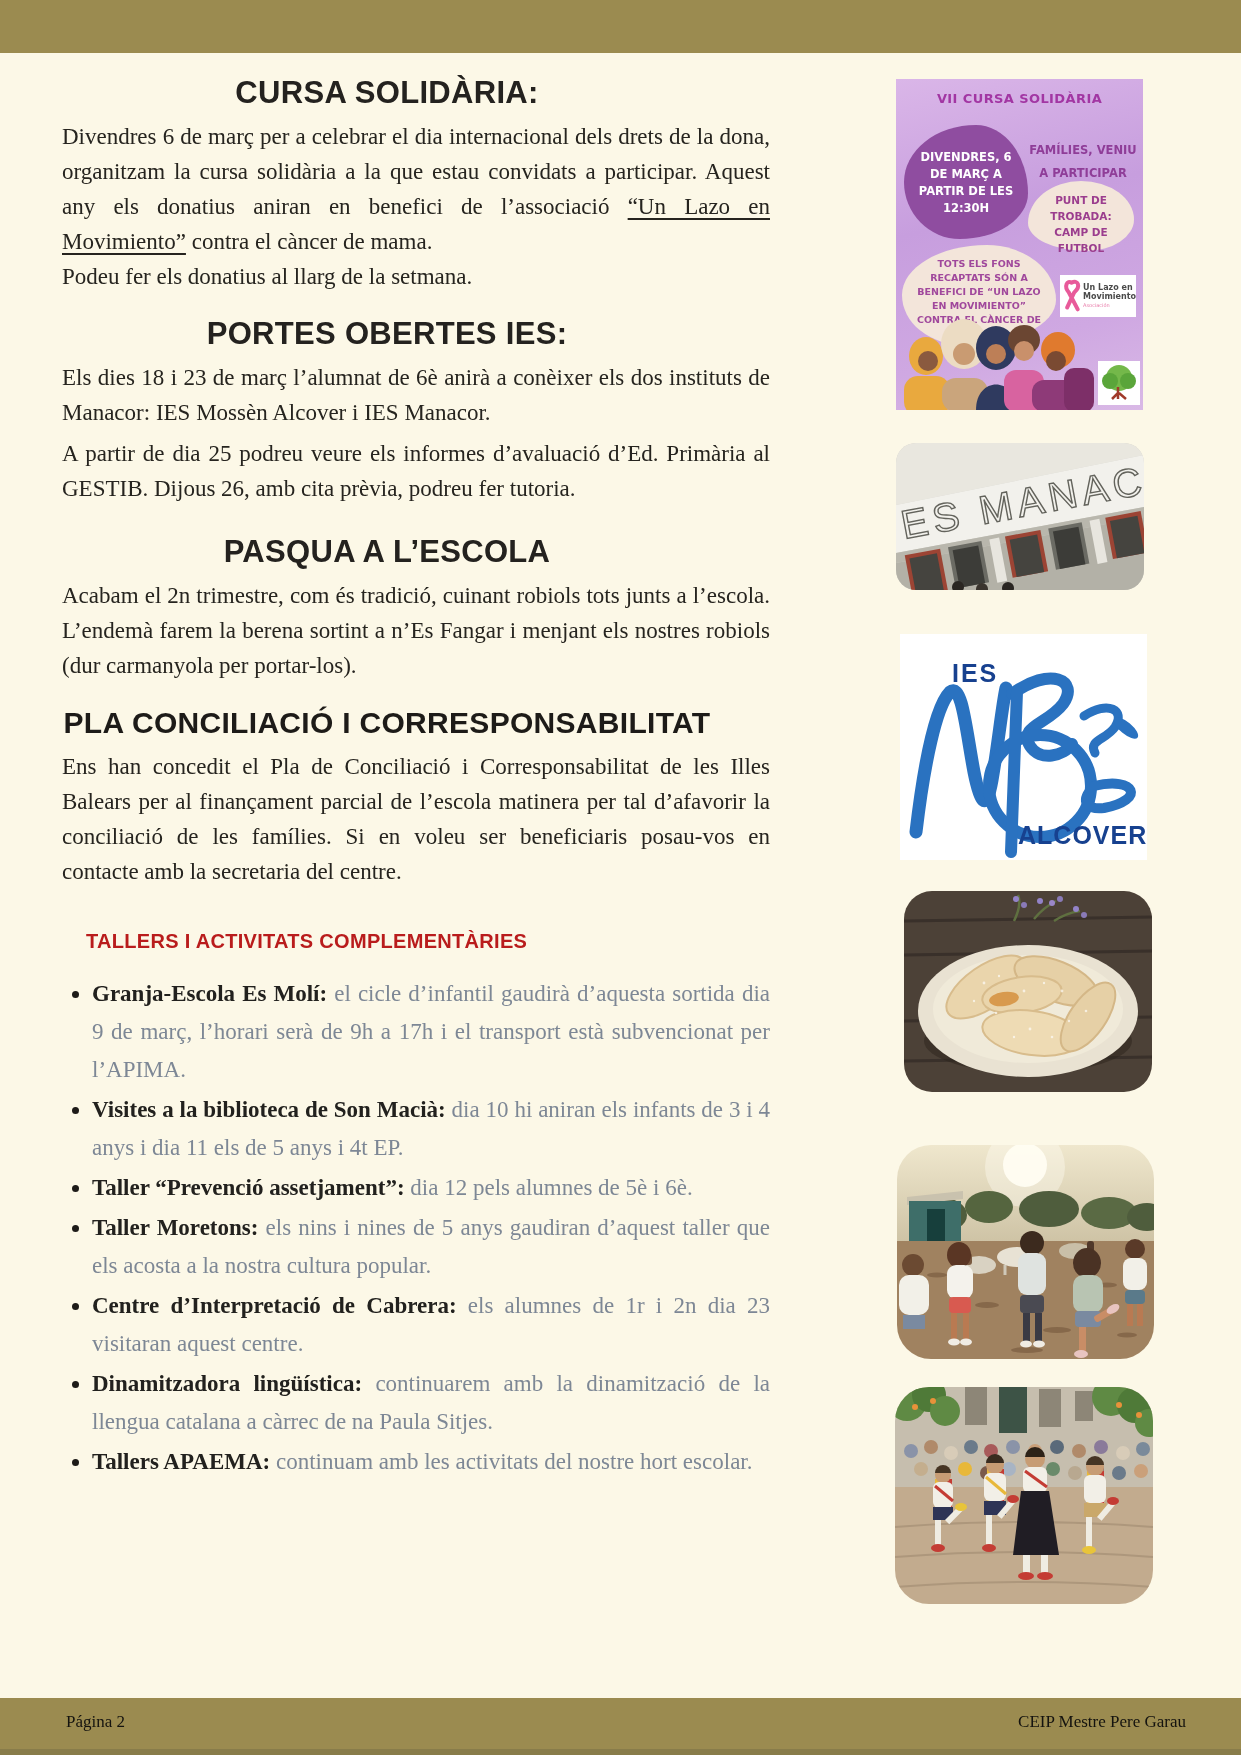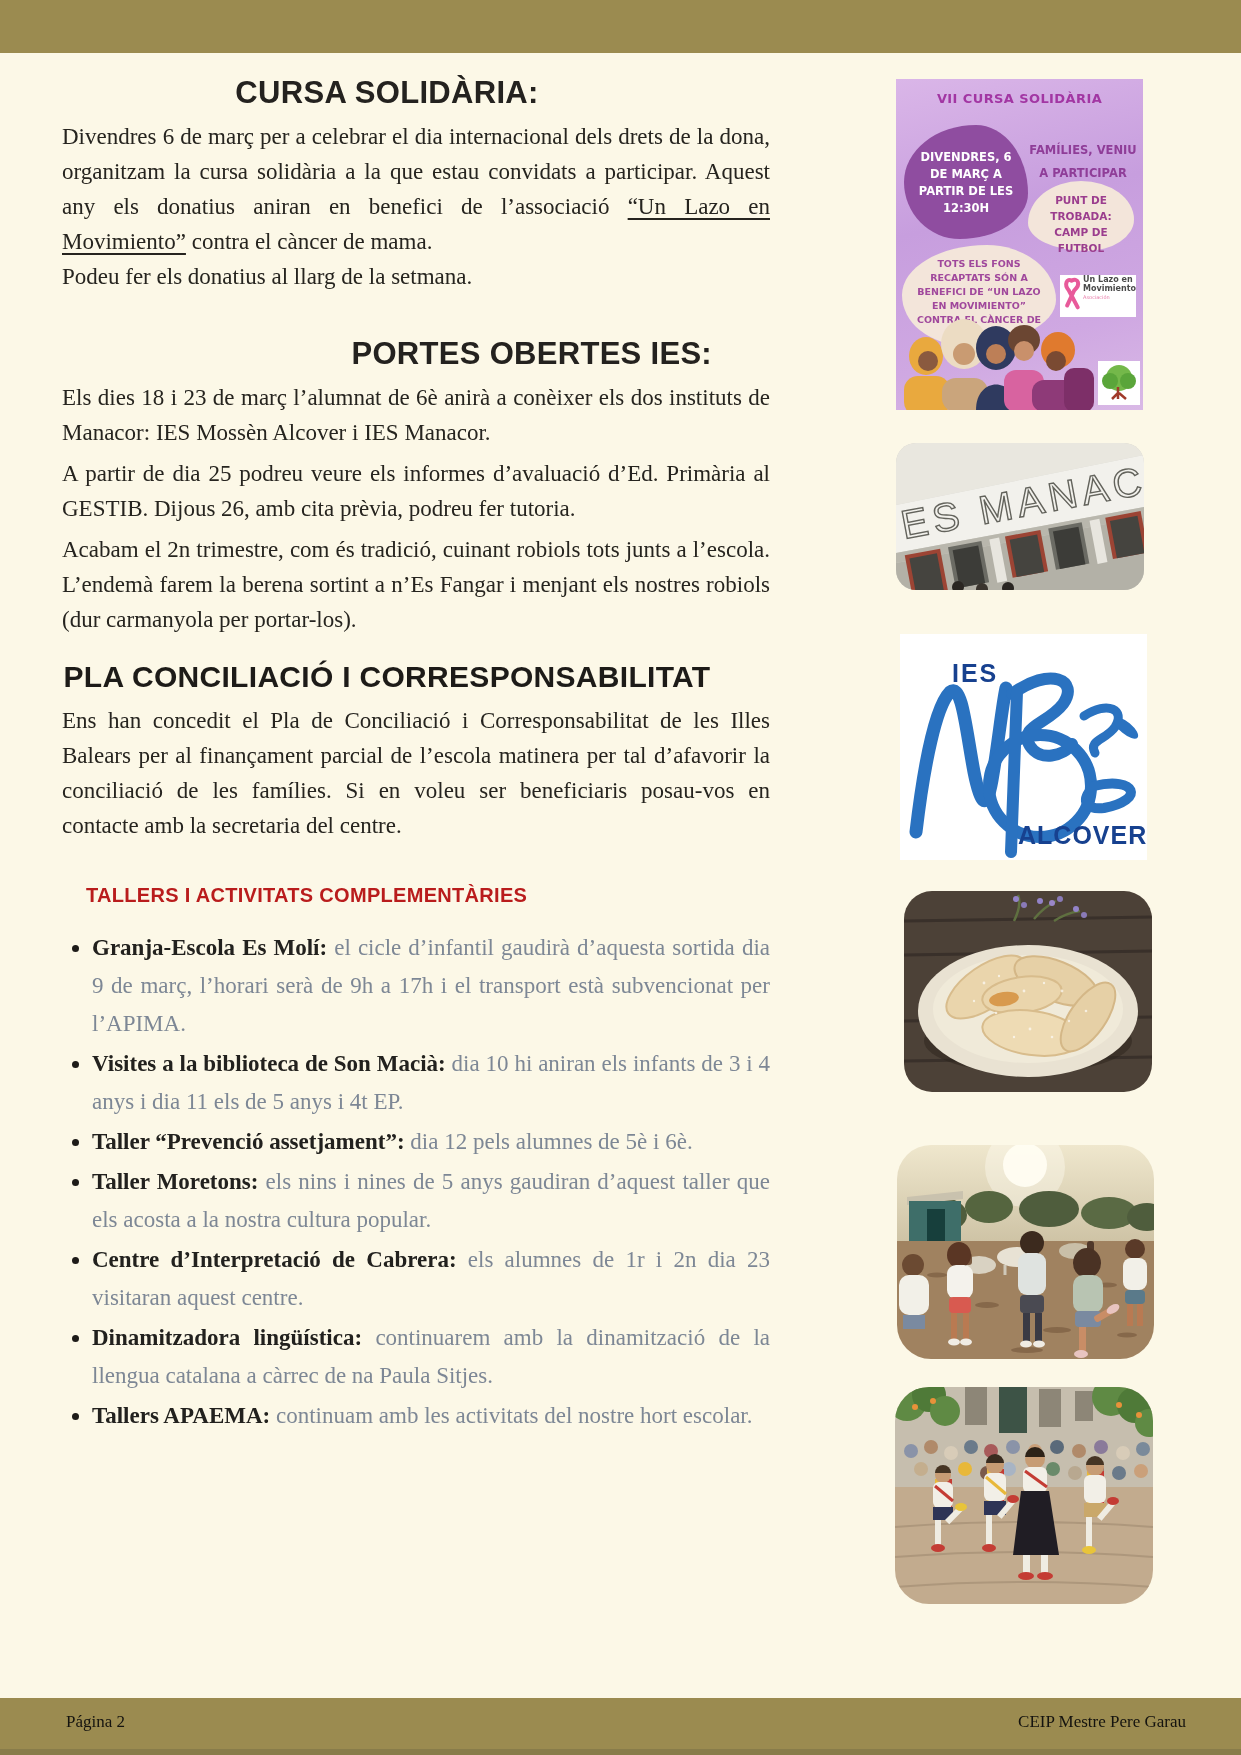--- a/index.html
+++ b/index.html
@@ -10,21 +10,21 @@
   .footerbar{position:absolute;left:0;top:1698px;width:1241px;height:51px;background:#9b8b50;}
   .footeredge{position:absolute;left:0;top:1749px;width:1241px;height:6px;background:#887c4a;}
   .footer-left{position:absolute;left:66px;top:1712px;font-size:17px;color:#14130f;}
   .footer-right{position:absolute;right:55px;top:1712px;font-size:17px;color:#14130f;}
 
   .col-left{position:absolute;left:62px;top:65px;width:708px;}
   .h-sec{font-family:"Liberation Sans", sans-serif;font-weight:700;font-size:31px;
          color:#24221f;text-align:center;width:650px;letter-spacing:.3px;line-height:40px;
          margin:0;white-space:nowrap;}
   .h-cursa{margin-top:8px;}
-  .h-portes{margin-top:40px;text-align:right;}
+  .h-portes{margin-top:20px;}
   .h-informes{margin-top:26px;}
   .h-pasqua{margin-top:26px;}
   .h-pla{margin-top:20px;font-size:30px;color:#1d1b18;}
   .h-tallers{margin-top:32px;font-size:20px;color:#b91c1c;text-align:left;padding-left:24px;}
   .body-p{font-size:23px;line-height:35px;color:#26241f;text-align:justify;margin:6px 0 0 0;}
   .body-p.cont{margin-top:0;}
   .u{text-decoration:underline;text-underline-offset:4px;}
   ul.tallers{margin:14px 0 0 0;padding-left:30px;}
   ul.tallers li{font-size:23px;line-height:38px;color:#7d8795;text-align:justify;
                 margin-bottom:2px;}
@@ -46,21 +46,21 @@
                 color:#8f3d98;font-weight:700;font-size:11.5px;line-height:23px;}
   .blob-meet{left:132px;top:102px;width:106px;height:70px;background:#f3e5da;
              border-radius:50% 50% 45% 55% / 60% 55% 45% 40%;
              color:#9b3d8e;font-size:10.5px;line-height:16px;padding:11px 8px 0 8px;
              box-sizing:border-box;}
   .blob-funds{left:6px;top:166px;width:154px;height:100px;background:#f3e5da;
               border-radius:55% 45% 60% 40% / 50% 55% 45% 50%;
               color:#a0489c;font-size:9.5px;line-height:14px;padding:12px 10px 0 10px;
               box-sizing:border-box;}
   .lazo-box{position:absolute;left:164px;top:196px;width:76px;height:42px;background:#fff;
-            display:flex;align-items:flex-start;}
+            display:flex;align-items:center;}
   .lazo-text{font-size:8px;font-weight:700;color:#4a4a4a;line-height:9px;}
   .lazo-sub{font-size:5px;color:#e87aa8;font-weight:400;}
   .school-box{position:absolute;left:202px;top:282px;width:42px;height:44px;background:#fff;}
   .women-svg{position:absolute;left:0;bottom:0;}
 
   .img-manacor{left:896px;top:443px;width:248px;height:147px;border-radius:20px;}
   .img-alcover{left:900px;top:634px;width:247px;height:226px;background:#ffffff;}
   .img-robiols{left:904px;top:891px;width:248px;height:201px;border-radius:28px;}
   .img-granja{left:897px;top:1145px;width:257px;height:214px;border-radius:34px;}
   .img-dancers{left:895px;top:1387px;width:258px;height:217px;border-radius:34px;}
@@ -77,20 +77,21 @@
 
     <h2 class="h-sec h-cursa">CURSA SOLIDÀRIA:</h2>
     <p class="body-p"><span>Divendres 6 de març per a celebrar el dia internacional dels drets de la dona, organitzam la cursa solidària a la que estau convidats a participar. Aquest any els donatius aniran en benefici de l’associació </span><span class="u">“Un Lazo en Movimiento”</span><span> contra el càncer de mama.</span></p>
     <p class="body-p cont">Podeu fer els donatius al llarg de la setmana.</p>
 
     <h2 class="h-sec h-portes">PORTES OBERTES IES:</h2>
     <p class="body-p">Els dies 18 i 23 de març l’alumnat de 6è anirà a conèixer els dos instituts de Manacor: IES Mossèn Alcover i IES Manacor.</p>
 
     <p class="body-p">A partir de dia 25 podreu veure els informes d’avaluació d’Ed. Primària al GESTIB. Dijous 26, amb cita prèvia, podreu fer tutoria.</p>
 
+    <h2 class="h-sec h-pasqua">PASQUA A L’ESCOLA</h2>
     <p class="body-p">Acabam el 2n trimestre, com és tradició, cuinant robiols tots junts a l’escola. L’endemà farem la berena sortint a n’Es Fangar i menjant els nostres robiols (dur carmanyola per portar-los).</p>
 
     <h2 class="h-sec h-pla">PLA CONCILIACIÓ I CORRESPONSABILITAT</h2>
     <p class="body-p">Ens han concedit el Pla de Conciliació i Corresponsabilitat de les Illes Balears per al finançament parcial de l’escola matinera per tal d’afavorir la conciliació de les famílies. Si en voleu ser beneficiaris posau-vos en contacte amb la secretaria del centre.</p>
 
     <h2 class="h-sec h-tallers">TALLERS I ACTIVITATS COMPLEMENTÀRIES</h2>
     <ul class="tallers">
       <li><span class="lead">Granja-Escola Es Molí:</span><span> el cicle d’infantil gaudirà d’aquesta sortida dia 9 de març, l’horari serà de 9h a 17h i el transport està subvencionat per l’APIMA.</span></li>
       <li><span class="lead">Visites a la biblioteca de Son Macià:</span><span> dia 10 hi aniran els infants de 3 i 4 anys i dia 11 els de 5 anys i 4t EP.</span></li>
       <li><span class="lead">Taller “Prevenció assetjament”:</span><span> dia 12 pels alumnes de 5è i 6è.</span></li>

